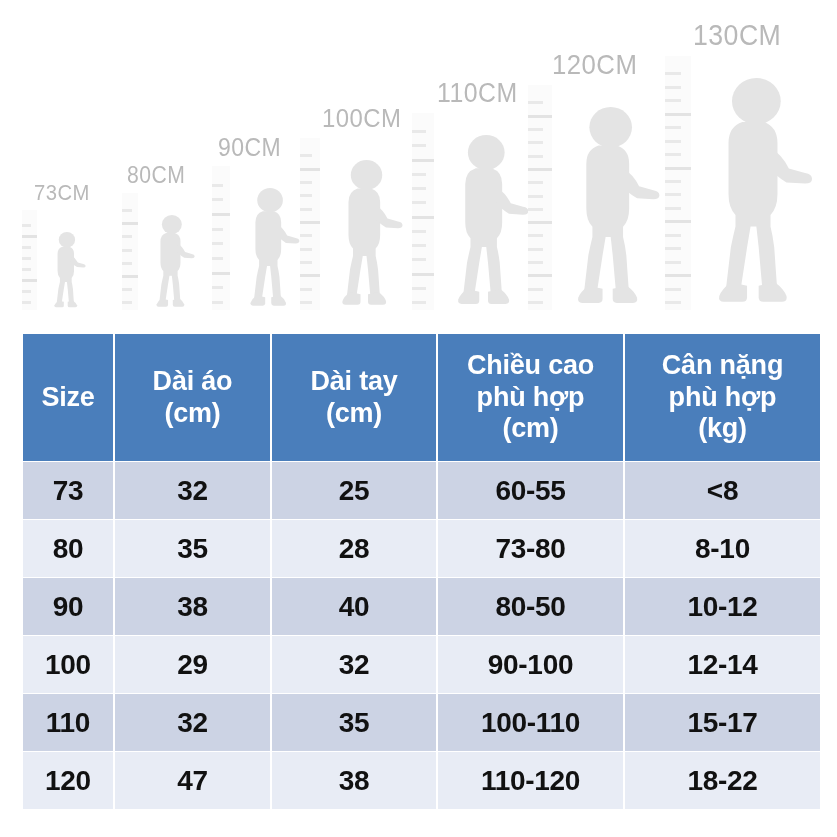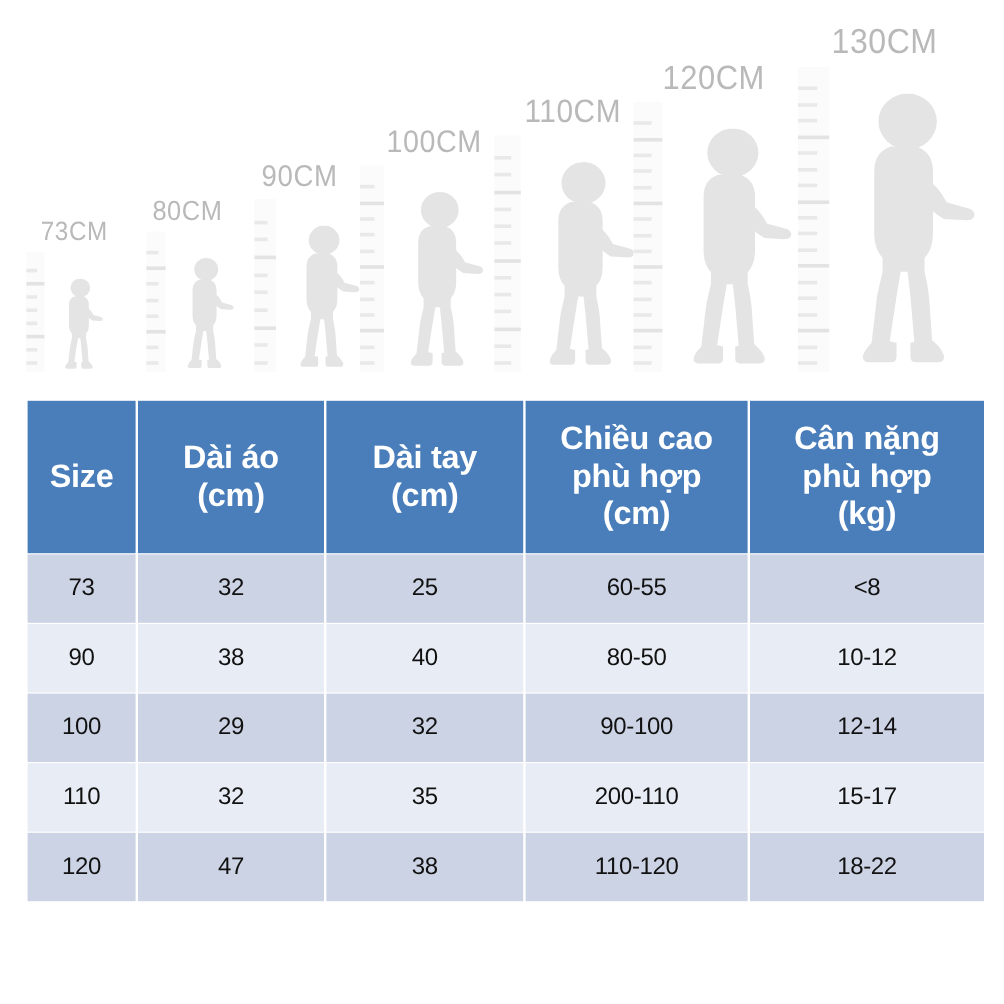--- a/index.html
+++ b/index.html
@@ -73,26 +73,26 @@
     font-size: 27px;
     font-weight: bold;
     line-height: 1.17;
     height: 127px;
     vertical-align: middle;
     text-align: center;
     padding: 0 2px;
     letter-spacing: -0.2px;
   }
   #size-table td {
-    font-size: 20px;
+    font-size: 28px;
     color: #111111;
     text-align: center;
     height: 55px;
     vertical-align: middle;
-    font-weight: 400;
+    font-weight: 700;
     letter-spacing: -0.3px;
   }
   #size-table tbody tr:nth-child(odd) td {
     background: #ccd3e4;
   }
   #size-table tbody tr:nth-child(even) td {
     background: #e8ecf5;
   }
   .col-size  { width: 90px; }
   .col-len   { width: 155px; }
@@ -337,38 +337,45 @@
   </thead>
   <tbody id="table-body">
       <tr>
         <td>73</td>
         <td>32</td>
         <td>25</td>
         <td>60-55</td>
         <td>&lt;8</td>
       </tr>
       <tr>
+        <td>80</td>
+        <td>35</td>
+        <td>28</td>
+        <td>73-80</td>
+        <td>8-10</td>
+      </tr>
+      <tr>
         <td>90</td>
         <td>38</td>
         <td>40</td>
         <td>80-50</td>
         <td>10-12</td>
       </tr>
       <tr>
         <td>100</td>
         <td>29</td>
         <td>32</td>
         <td>90-100</td>
         <td>12-14</td>
       </tr>
       <tr>
         <td>110</td>
         <td>32</td>
         <td>35</td>
-        <td>200-110</td>
+        <td>100-110</td>
         <td>15-17</td>
       </tr>
       <tr>
         <td>120</td>
         <td>47</td>
         <td>38</td>
         <td>110-120</td>
         <td>18-22</td>
       </tr>
     </tbody>

